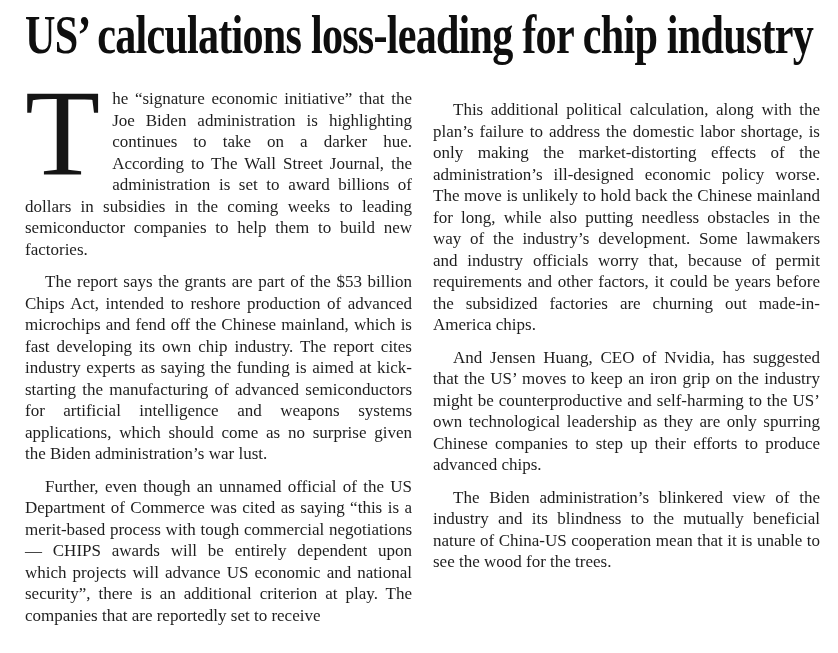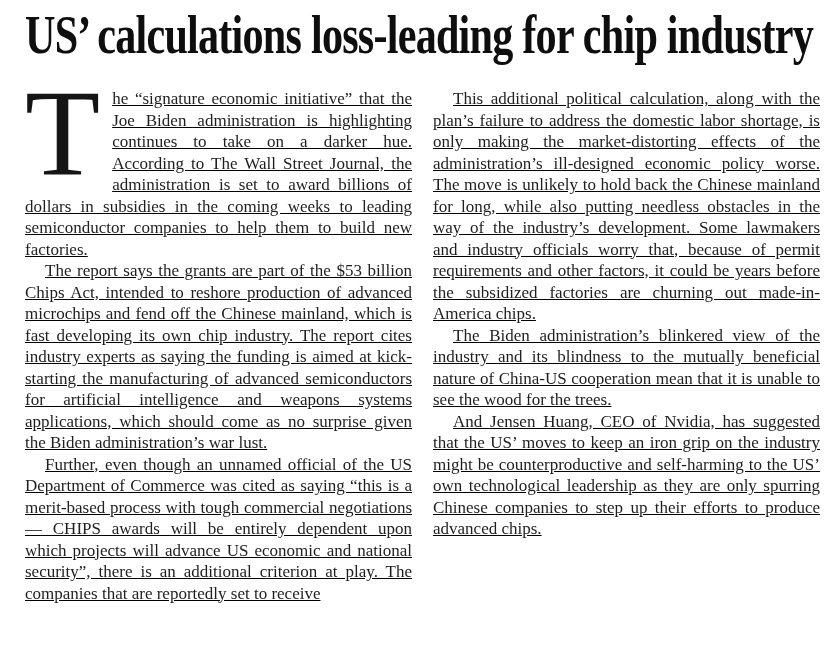--- a/index.html
+++ b/index.html
@@ -12,21 +12,20 @@
     height: 653px;
     overflow: hidden;
     font-family: "Liberation Serif", serif;
   }
   .page {
     box-sizing: border-box;
     width: 838px;
     height: 653px;
     padding: 6px 23px 0 25px;
     background: #ffffff;
-    text-decoration: underline;
   }
   .headline {
     margin: 0 0 20px 0;
     padding: 0;
     line-height: 0;
   }
   .headline-svg text {
     font-family: "Liberation Serif", serif;
     font-weight: bold;
     font-size: 55px;
@@ -44,20 +43,21 @@
     font-size: 17px;
     line-height: 21.5px;
     text-align: justify;
   }
   .col p {
     margin: 0;
     padding: 0;
   }
   .col p.indent {
     text-indent: 20px;
+    margin-top: 11px;
   }
   .dropcap {
     float: left;
     font-size: 123px;
     line-height: 86px;
     padding: 2px 12px 0 0;
     color: #151515;
     font-weight: 400;
   }
 </style>
@@ -75,18 +75,18 @@
   <div class="columns">
 
     <div class="col">
       <p><span class="dropcap">T</span><span>he “signature economic initiative” that the Joe Biden administration is highlighting continues to take on a darker hue. According to The Wall Street Journal, the administration is set to award billions of dollars in subsidies in the coming weeks to leading semiconductor companies to help them to build new factories.</span></p>
       <p class="indent">The report says the grants are part of the $53 billion Chips Act, intended to reshore production of advanced microchips and fend off the Chinese mainland, which is fast developing its own chip industry. The report cites industry experts as saying the funding is aimed at kick-starting the manufacturing of advanced semiconductors for artificial intelligence and weapons systems applications, which should come as no surprise given the Biden administration’s war lust.</p>
       <p class="indent">Further, even though an unnamed official of the US Department of Commerce was cited as saying “this is a merit-based process with tough commercial negotiations — CHIPS awards will be entirely dependent upon which projects will advance US economic and national security”, there is an additional criterion at play. The companies that are reportedly set to receive</p>
     </div>
 
     <div class="col">
       <p class="indent">This additional political calculation, along with the plan’s failure to address the domestic labor shortage, is only making the market-distorting effects of the administration’s ill-designed economic policy worse. The move is unlikely to hold back the Chinese mainland for long, while also putting needless obstacles in the way of the industry’s development. Some lawmakers and industry officials worry that, because of permit requirements and other factors, it could be years before the subsidized factories are churning out made-in-America chips.</p>
+      <p class="indent">And Jensen Huang, CEO of Nvidia, has suggested that the US’ moves to keep an iron grip on the industry might be counterproductive and self-harming to the US’ own technological leadership as they are only spurring Chinese companies to step up their efforts to produce advanced chips.</p>
       <p class="indent">The Biden administration’s blinkered view of the industry and its blindness to the mutually beneficial nature of China-US cooperation mean that it is unable to see the wood for the trees.</p>
-      <p class="indent">And Jensen Huang, CEO of Nvidia, has suggested that the US’ moves to keep an iron grip on the industry might be counterproductive and self-harming to the US’ own technological leadership as they are only spurring Chinese companies to step up their efforts to produce advanced chips.</p>
     </div>
 
   </div>
 </div>
 
 </body></html>

